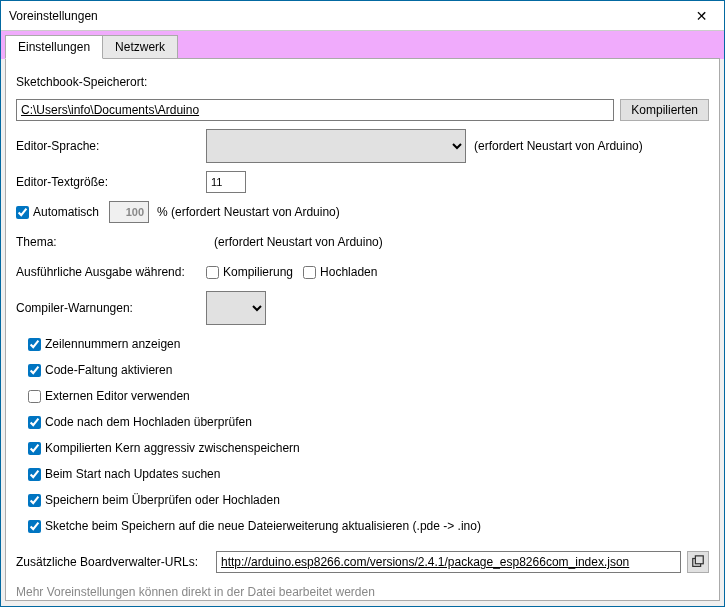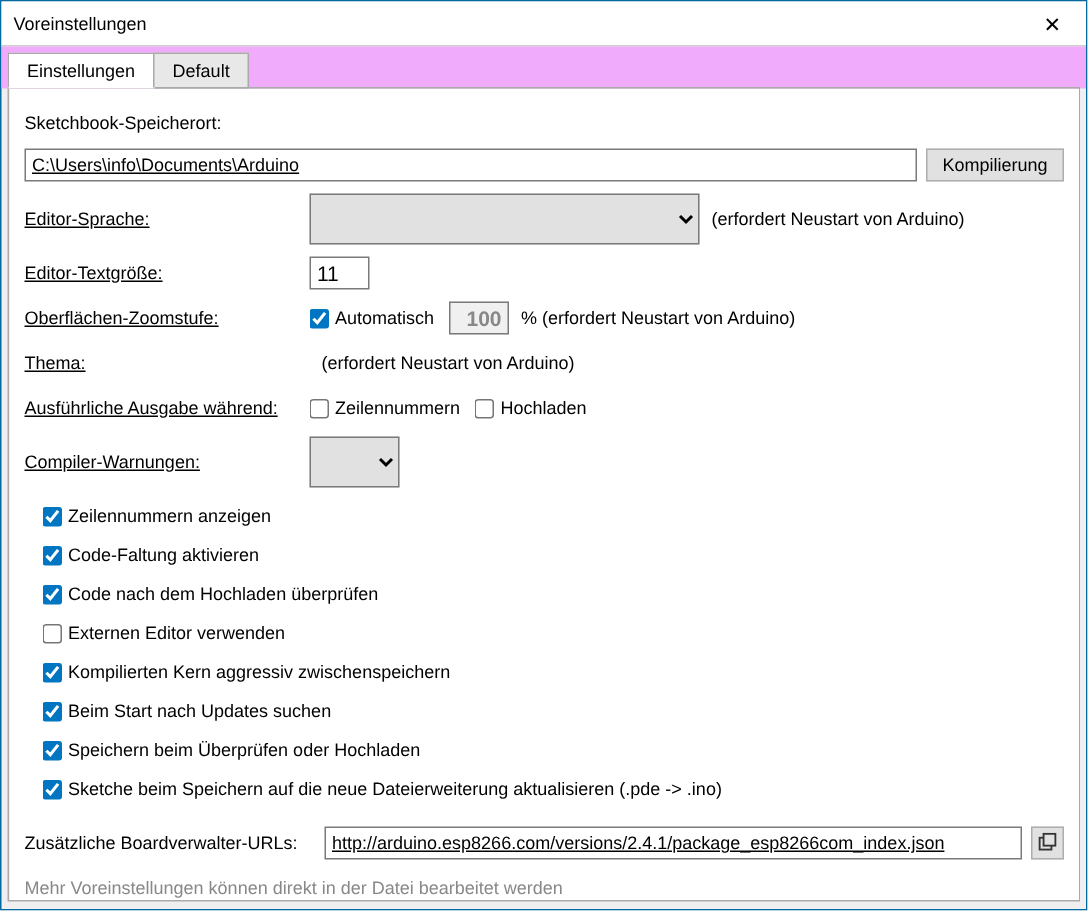--- a/index.html
+++ b/index.html
@@ -7,28 +7,28 @@
   .window { width: 725px; height: 607px; border: 1px solid #0369a1; background: #f0f0f0; display: flex; flex-direction: column; }
   .titlebar { height: 30px; display: flex; align-items: center; justify-content: space-between; background: #fff; border-bottom: 1px solid #ccc; padding-left: 8px; }
   .titlebar-title { font-size: 12px; }
   .close-btn { width: 45px; height: 30px; display: flex; align-items: center; justify-content: center; font-size: 14px; cursor: pointer; }
   .tabs { display: flex; padding: 4px 4px 0 4px; background: #f0abfc; }
   .tab { padding: 4px 12px; border: 1px solid #aaa; background: #e8e8e8; font-size: 12px; cursor: pointer; margin-right: -1px; }
   .tab.active { background: #fff; border-bottom: 1px solid #fff; position: relative; z-index: 2; }
   .tab-panel { flex: 1; background: #fff; border: 1px solid #aaa; margin: 0 4px 4px 4px; padding: 12px 10px; position: relative; top: -1px; overflow: auto; }
   .row { display: flex; align-items: center; margin-bottom: 8px; min-height: 22px; }
   .row.tight { margin-bottom: 6px; }
-  .label-col { width: 190px; flex-shrink: 0; font-size: 12px; text-decoration: underline; }
+  .label-col { width: 190px; flex-shrink: 0; font-size: 12px; }
   .path-input { flex: 1; height: 22px; border: 1px solid #7a7a7a; padding: 1px 4px; font-size: 12px; background: #fff; text-decoration: underline; }
   .btn { height: 22px; padding: 0 10px; border: 1px solid #adadad; background: #e1e1e1; font-size: 12px; cursor: pointer; margin-left: 6px; }
   .select { height: 22px; border: 1px solid #7a7a7a; background: #e1e1e1; font-size: 12px; padding: 16px 2px; }
   .select.wide { width: 260px; }
   .select.mid { width: 120px; }
   .select.small { width: 60px; }
-  .text-sm { height: 22px; width: 40px; border: 1px solid #7a7a7a; padding: 1px 4px; font-size: 14px; text-align: left; }
+  .text-sm { height: 22px; width: 40px; border: 1px solid #7a7a7a; padding: 1px 4px; font-size: 11px; text-align: left; }
   .hint { margin-left: 8px; font-size: 12px; }
   .cb-wrap { display: inline-flex; align-items: center; margin-right: 10px; }
   .cb-wrap input { margin: 0 4px 0 0; width: 13px; height: 13px; accent-color: #0075c2;}
   .check-list { margin-left: 12px; }
   .check-list .row { margin-bottom: 4px; }
   .grey { color: #888; }
   .icon-btn { width: 22px; height: 22px; border: 1px solid #adadad; background: #e1e1e1; display: inline-flex; align-items: center; justify-content: center; margin-left: 6px; cursor: pointer; }
   .icon-btn svg { width: 14px; height: 14px; }
   .footer { display: flex; justify-content: flex-end; padding: 8px; gap: 4px; background: #f0f0f0; }
   .footer .btn { min-width: 70px; }
@@ -42,66 +42,65 @@
 
   <div class="titlebar">
     <span class="titlebar-title">Voreinstellungen</span>
     <div class="close-btn">
       <span>✕</span>
     </div>
   </div>
 
   <div class="tabs">
     <div class="tab active">Einstellungen</div>
-    <div class="tab">Default</div>
+    <div class="tab">Netzwerk</div>
   </div>
 
   <div class="tab-panel">
 
     <div class="row tight">
       <span>Sketchbook-Speicherort:</span>
     </div>
     <div class="row">
       <input class="path-input" value="C:\Users\info\Documents\Arduino" style="">
-      <button class="btn">Kompilierung</button>
+      <button class="btn">Kompilierten</button>
     </div>
 
     <div class="row">
       <span class="label-col">Editor-Sprache:</span>
       <select class="select wide">
         <option>System Default</option>
       </select>
       <span class="hint">(erfordert Neustart von Arduino)</span>
     </div>
 
     <div class="row">
       <span class="label-col">Editor-Textgröße:</span>
       <input class="text-sm" value="11" style="">
     </div>
 
     <div class="row">
-      <span class="label-col">Oberflächen-Zoomstufe:</span>
       <label class="cb-wrap">
         <input type="checkbox" checked="" style="">
         <span>Automatisch</span>
       </label>
       <input class="text-sm" disabled="" style="text-align: right; font-weight: bold;" value="100">
       <span class="hint">%  (erfordert Neustart von Arduino)</span>
     </div>
 
     <div class="row">
       <span class="label-col">Thema:</span>
       <span class="hint">(erfordert Neustart von Arduino)</span>
     </div>
 
     <div class="row">
       <span class="label-col">Ausführliche Ausgabe während:</span>
       <label class="cb-wrap">
         <input type="checkbox" style="">
-        <span>Zeilennummern</span>
+        <span>Kompilierung</span>
       </label>
       <label class="cb-wrap">
         <input type="checkbox" style="">
         <span>Hochladen</span>
       </label>
     </div>
 
     <div class="row">
       <span class="label-col">Compiler-Warnungen:</span>
       <select class="select small">
@@ -117,28 +116,28 @@
           </label>
         </div>
       <div class="row">
           <label class="cb-wrap">
             <input type="checkbox" checked="" style="">
             <span>Code-Faltung aktivieren</span>
           </label>
         </div>
       <div class="row">
           <label class="cb-wrap">
-            <input type="checkbox" checked="" style="">
-            <span>Code nach dem Hochladen überprüfen</span>
+            <input type="checkbox" style="">
+            <span>Externen Editor verwenden</span>
           </label>
         </div>
       <div class="row">
           <label class="cb-wrap">
-            <input type="checkbox" style="">
-            <span>Externen Editor verwenden</span>
+            <input type="checkbox" checked="" style="">
+            <span>Code nach dem Hochladen überprüfen</span>
           </label>
         </div>
       <div class="row">
           <label class="cb-wrap">
             <input type="checkbox" checked="" style="">
             <span>Kompilierten Kern aggressiv zwischenspeichern</span>
           </label>
         </div>
       <div class="row">
           <label class="cb-wrap">

